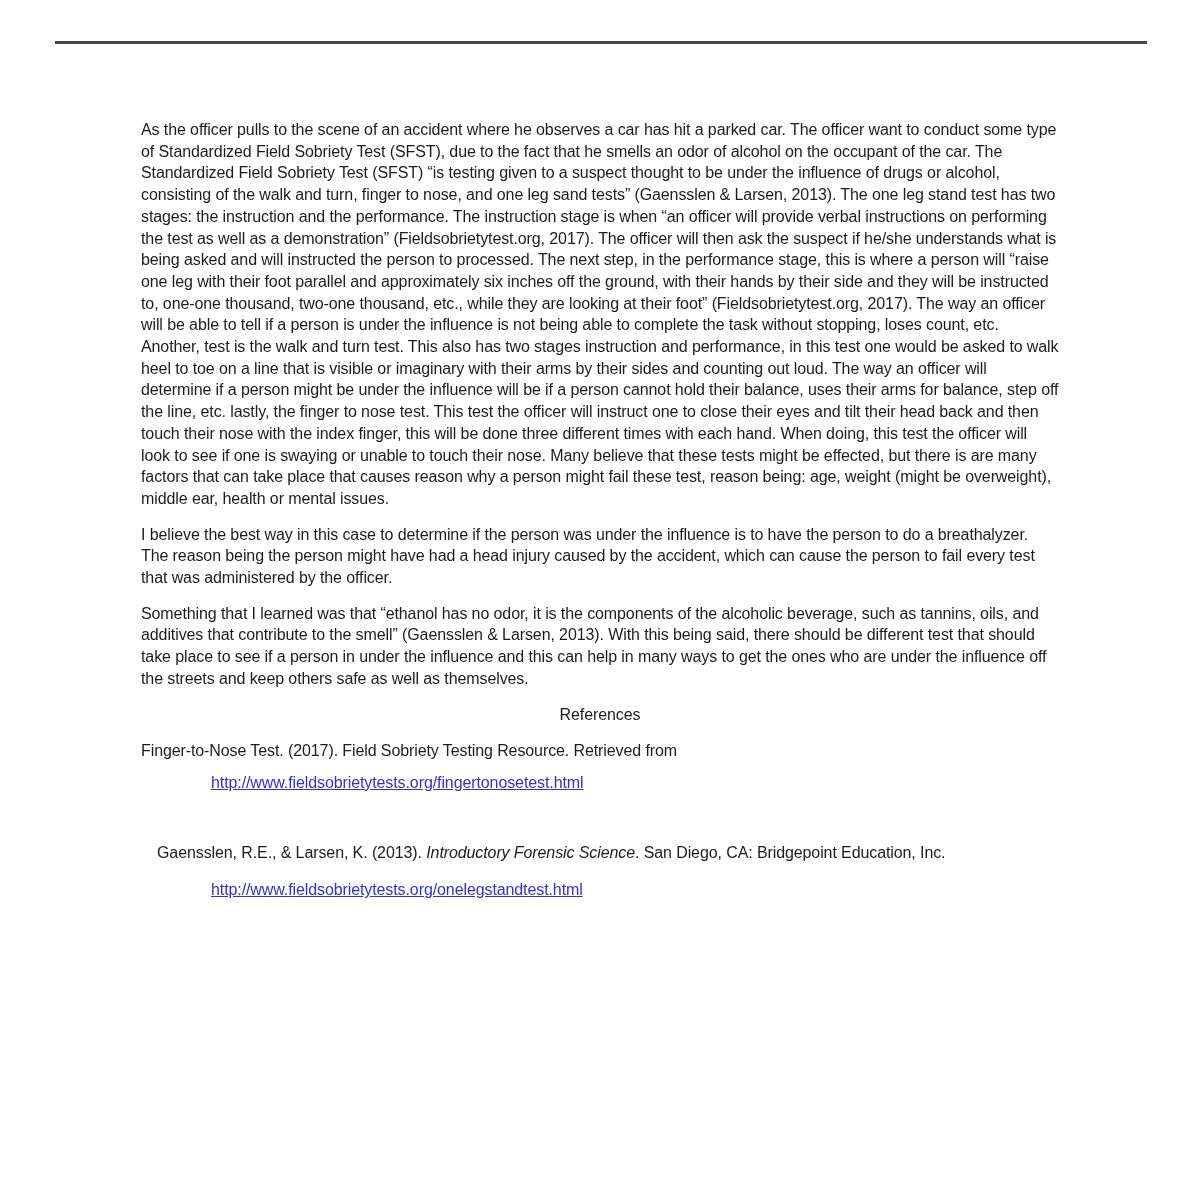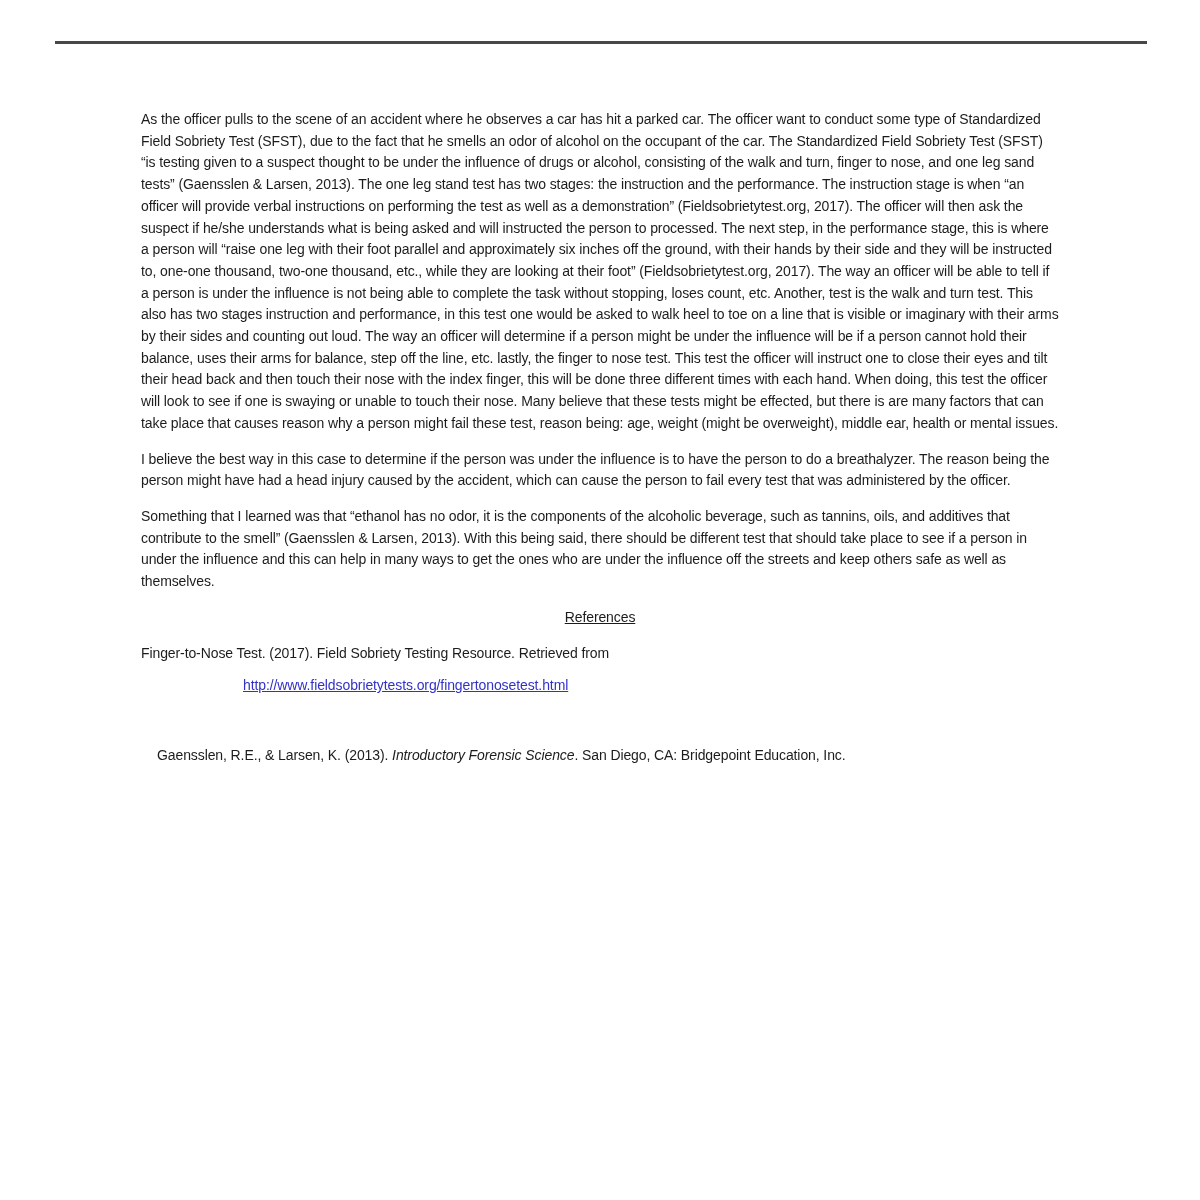--- a/index.html
+++ b/index.html
@@ -24,46 +24,44 @@
     width: 1092px;
     height: 3px;
     background: var(--rule, #474747);
     border: none;
     margin: 0;
     padding: 0;
   }
   .text-block {
     position: absolute;
     left: 141px;
-    top: 109px;
+    top: 119px;
     width: 918px;
-    font-size: 14px;
+    font-size: 16px;
     line-height: 21.7px;
     letter-spacing: -0.1px;
     color: var(--text, #1c1c1c);
     text-align: left;
   }
   .body-para { margin: 0 0 14px 0; }
   .references-heading {
     margin: 0 0 15px 0;
     text-align: center;
-    text-decoration: underline;
   }
   .ref-line { margin: 0 0 10px 0; }
   .ref-line-nogap { margin: 16px; }
   .gap-top-large { margin-top: 48px; }
   .ref-link-line {
     margin: 0;
     padding-left: 70px;
   }
   .ref-link {
     color: var(--link, #3232c8);
     text-decoration: underline;
     cursor: pointer;
-    margin-left: 32px;
   }
   .ref-italic { font-style: italic; }
 </style>
 </head>
 <body>
 
 <div class="page">
 
   <hr class="top-rule">
 
@@ -79,15 +77,18 @@
 
     <p class="ref-line">Finger-to-Nose Test. (2017). Field Sobriety Testing Resource. Retrieved from</p>
 
     <p class="ref-link-line">
       <a class="ref-link" href="#">http://www.fieldsobrietytests.org/fingertonosetest.html</a>
     </p>
 
     <p class="ref-line-nogap gap-top-large"><span>Gaensslen, R.E., &amp; Larsen, K. (2013). </span><em class="ref-italic">Introductory Forensic Science</em><span>. San Diego, CA: Bridgepoint Education, Inc.</span></p>
 
 
+    <p class="ref-link-line">
+      <a class="ref-link" href="#">http://www.fieldsobrietytests.org/onelegstandtest.html</a>
+    </p>
 
   </div>
 </div>
 
 </body></html>

